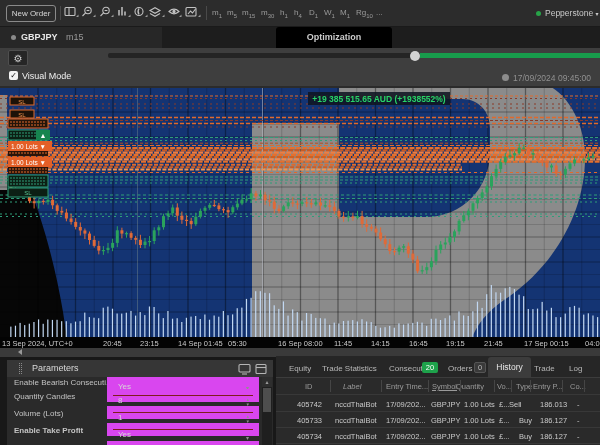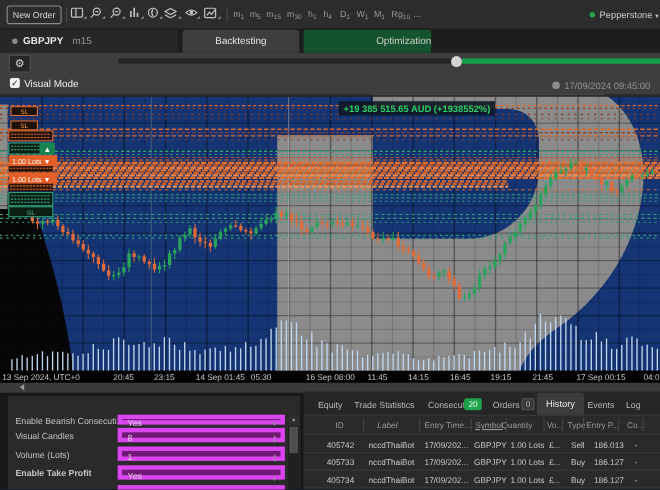--- a/index.html
+++ b/index.html
@@ -12,21 +12,21 @@
 .tf{position:absolute;top:8px;color:#9b9b9b;font-size:8px;}
 .tf sub{font-size:6px;}
 
 #tabrow{position:absolute;left:0;top:27px;width:600px;height:21px;background:#1d1d1d;}
 .tab{position:absolute;top:0;height:21px;font-size:9px;color:#cccccc;}
 
 #btbar{position:absolute;left:0;top:48px;width:600px;height:38px;background:#3e3e3e;}
 #btline{position:absolute;left:0;top:86px;width:600px;height:2px;background:#2b2b2b;}
 
 #panels{position:absolute;left:0;top:348px;width:600px;height:97px;background:#181818;}
-.fld{position:absolute;background:#701a75;border:4px solid #d946ef;color:#d6d6d6;font-size:8px;padding-left:5px;}
+.fld{position:absolute;background:#7f1d1d;border:6px solid #d946ef;color:#d6d6d6;font-size:8px;padding-left:5px;}
 .plabel{position:absolute;color:#c3c3c3;font-size:8px;left:7px;white-space:nowrap;}
 .spin{position:absolute;right:4px;color:#909090;font-size:5px;line-height:5px;text-align:center;}
 .caret{position:absolute;right:4px;top:3px;color:#909090;font-size:6px;}
 .rsep{position:absolute;background:#383838;height:1px;}
 .vsep{position:absolute;background:#454545;width:1px;}
 .cell{position:absolute;color:#c9c9c9;font-size:7.5px;text-align:center;}
 .btab{position:absolute;top:360px;color:#b8b8b8;font-size:8px;}
 </style></head>
 <body>
 <div id="app">
@@ -605,45 +605,56 @@
     <div style="position:absolute;left:536px;top:11px;width:5px;height:5px;border-radius:50%;background:#27a348;"></div>
     <div style="position:absolute;left:545px;top:8px;color:#c9c9c9;font-size:8.5px;white-space:nowrap;">Pepperstone <span style="font-size:6px;">▾</span></div>
   </div>
 
   <div id="tabrow">
     <div class="tab" style="left:0;width:162px;background:#272727;">
       <span style="position:absolute;left:11px;top:8px;width:5px;height:5px;border-radius:50%;background:#8a8a8a;"></span>
       <span style="position:absolute;left:21px;top:5px;color:#e8e8e8;font-weight:bold;">GBPJPY</span>
       <span style="position:absolute;left:66px;top:5px;color:#9a9a9a;">m15</span>
     </div>
-    <div class="tab" style="left:166px;width:106px;background:#3e3e3e;border-radius:3px 3px 0 0;text-align:center;line-height:21px;color:#e5e5e5;">Backtesting</div>
-    <div class="tab" style="left:276px;width:116px;background:#14532d;border-radius:3px 3px 0 0;text-align:right;line-height:21px;">Optimization</div>
+    <div class="tab" style="left:276px;width:116px;background:#000000;border-radius:3px 3px 0 0;text-align:center;line-height:21px;font-weight:bold;">Optimization</div>
   </div>
 
   <div id="btbar">
     <div style="position:absolute;left:8px;top:2px;width:20px;height:16px;background:#262626;border:1px solid #4f4f4f;border-radius:2px;color:#cfcfcf;font-size:10px;text-align:center;line-height:15px;">⚙</div>
     <div style="position:absolute;left:108px;top:5px;width:492px;height:5px;background:#242424;border-radius:2px;"></div>
     <div style="position:absolute;left:420px;top:5px;width:180px;height:5px;background:#189c4c;"></div>
     <div style="position:absolute;left:410px;top:3px;width:10px;height:10px;border-radius:50%;background:#d4d4d4;"></div>
     <div style="position:absolute;left:9px;top:23px;width:9px;height:9px;background:#f2f2f2;border-radius:2px;color:#111;font-size:8px;line-height:9px;text-align:center;">✓</div>
     <div style="position:absolute;left:22px;top:23px;color:#f0f0f0;font-size:9px;">Visual Mode</div>
     <div style="position:absolute;left:502px;top:26px;width:7px;height:7px;border-radius:50%;background:#8c8c8c;"></div>
     <div style="position:absolute;left:513px;top:25px;color:#909090;font-size:8.5px;">17/09/2024 09:45:00</div>
   </div>
   <div id="btline"></div>
 
   <div id="panels">
     <div class="abs" style="left:0;top:0;width:600px;height:9px;background:#3a3a3a;">
       <span style="position:absolute;left:18px;top:1px;width:0;height:0;border-top:3px solid transparent;border-bottom:3px solid transparent;border-right:4px solid #999;"></span>
     </div>
 
     <div class="abs" style="left:7px;top:12px;width:266px;height:85px;background:#2a2a2a;">
+      <div class="abs" style="left:0;top:0;width:266px;height:17px;background:#363636;">
+        <span style="position:absolute;left:12px;top:3px;width:3px;height:11px;border-left:1px dotted #8a8a8a;border-right:1px dotted #8a8a8a;"></span>
+        <span style="position:absolute;left:25px;top:3px;color:#d8d8d8;font-size:9px;">Parameters</span>
+        <svg style="position:absolute;left:231px;top:3px;" width="30" height="12" viewBox="0 0 30 12">
+          <g stroke="#b5b5b5" fill="none" stroke-width="1.1">
+            <rect x="1" y="1.5" width="11" height="7.5" rx="1"></rect>
+              <line x1="4" y1="11" x2="9" y2="11"></line>
+            <rect x="18" y="1.5" width="10" height="9" rx="1"></rect>
+              <line x1="18" y1="4.5" x2="28" y2="4.5"></line>
+          </g>
+        </svg>
+      </div>
       <div class="plabel" style="top:18px;color:#c3c3c3;">Enable Bearish Consecuti...</div>
       <div class="fld" style="left:100px;top:17px;width:152px;height:9px;line-height:8px;">Yes<span class="caret" style="top:1px;">▾</span></div>
-      <div class="plabel" style="top:32px;">Visual Candles</div>
+      <div class="plabel" style="top:32px;">Quantity Candles</div>
       <div class="fld" style="left:100px;top:29px;width:152px;height:13px;line-height:12px;">8<span class="spin" style="top:2px;">▴<br>▾</span></div>
       <div class="plabel" style="top:49px;text-align:right;">Volume (Lots)</div>
       <div class="fld" style="left:100px;top:46px;width:152px;height:13px;line-height:12px;">1<span class="spin" style="top:2px;">▴<br>▾</span></div>
       <div class="plabel" style="top:66px;font-weight:bold;">Enable Take Profit</div>
       <div class="fld" style="left:100px;top:63px;width:152px;height:13px;line-height:12px;">Yes<span class="caret">▾</span></div>
       <div class="fld" style="left:100px;top:81px;width:152px;height:4px;"></div>
 
       <div class="abs" style="left:255px;top:17px;width:10px;height:68px;background:#1f1f1f;">
         <div class="abs" style="left:0;top:0;width:10px;height:10px;background:#2e2e2e;color:#999;font-size:6px;text-align:center;line-height:10px;">▴</div>
         <div class="abs" style="left:1px;top:11px;width:8px;height:24px;background:#4e4e4e;"></div>
@@ -651,21 +662,21 @@
     </div>
 
     <div class="abs" style="left:276px;top:8px;width:324px;height:89px;background:#262626;">
       <div class="btab" style="left:13px;top:8px;">Equity</div>
       <div class="btab" style="left:46px;top:8px;">Trade Statistics</div>
       <div class="btab" style="left:113px;top:8px;">Consecuti</div>
       <div class="abs" style="left:146px;top:6px;width:16px;height:11px;background:#1ea24b;border-radius:2px;color:#fff;font-size:7.5px;text-align:center;line-height:11px;">20</div>
       <div class="btab" style="left:172px;top:8px;">Orders</div>
       <div class="abs" style="left:198px;top:6px;width:12px;height:11px;background:#3a3a3a;border:1px solid #555;border-radius:2px;color:#bbb;font-size:7.5px;text-align:center;line-height:10px;">0</div>
       <div class="abs" style="left:212px;top:1px;width:43px;height:20px;background:#3c3c3c;border-radius:3px 3px 0 0;color:#e8e8e8;font-size:8.5px;text-align:center;line-height:20px;">History</div>
-      <div class="btab" style="left:258px;top:8px;">Events</div>
+      <div class="btab" style="left:258px;top:8px;">Trade</div>
       <div class="btab" style="left:293px;top:8px;">Log</div>
       <div class="abs" style="left:0;top:21px;width:324px;height:1px;background:#3c3c3c;"></div>
 
       <div class="abs" style="left:0;top:22px;width:324px;height:67px;background:#2a2a2a;">
         <div class="abs" style="left:29px;top:4px;color:#9a9a9a;font-size:7.5px;">ID</div>
         <div class="abs" style="left:67px;top:4px;color:#9a9a9a;font-size:7.5px;font-style:italic;">Label</div>
         <div class="abs" style="left:110px;top:4px;color:#9a9a9a;font-size:7.5px;">Entry Time...</div>
         <div class="abs" style="left:156px;top:4px;color:#9a9a9a;font-size:7.5px;text-decoration:underline;">Symbol</div>
         <div class="abs" style="left:180px;top:4px;color:#9a9a9a;font-size:7.5px;">Quantity</div>
         <div class="abs" style="left:221px;top:4px;color:#9a9a9a;font-size:7.5px;">Vo...</div>
@@ -681,21 +692,21 @@
         <div class="vsep" style="left:254px;top:2px;height:12px;"></div>
         <div class="vsep" style="left:286px;top:2px;height:12px;"></div>
         <div class="vsep" style="left:308px;top:2px;height:12px;"></div>
         <div class="rsep" style="left:0;top:16px;width:324px;"></div>
         <div class="cell" style="left:21px;top:22px;">405742</div>
 <div class="cell" style="left:59px;top:22px;">nccdThaiBot</div>
 <div class="cell" style="left:110px;top:22px;">17/09/202...</div>
 <div class="cell" style="left:155px;top:22px;">GBPJPY</div>
 <div class="cell" style="left:188px;top:22px;">1.00 Lots</div>
 <div class="cell" style="left:223px;top:22px;">£...</div>
-<div class="cell" style="left:243px;top:22px;">Sell</div>
+<div class="cell" style="left:233px;top:22px;">Sell</div>
 <div class="cell" style="left:264px;top:22px;">186.013</div>
 <div class="cell" style="left:301px;top:22px;">-</div>
 <div class="rsep" style="left:0;top:33px;width:324px;"></div>
           <div class="cell" style="left:21px;top:38px;">405733</div>
 <div class="cell" style="left:59px;top:38px;">nccdThaiBot</div>
 <div class="cell" style="left:110px;top:38px;">17/09/202...</div>
 <div class="cell" style="left:155px;top:38px;">GBPJPY</div>
 <div class="cell" style="left:188px;top:38px;">1.00 Lots</div>
 <div class="cell" style="left:223px;top:38px;">£...</div>
 <div class="cell" style="left:243px;top:38px;">Buy</div>

